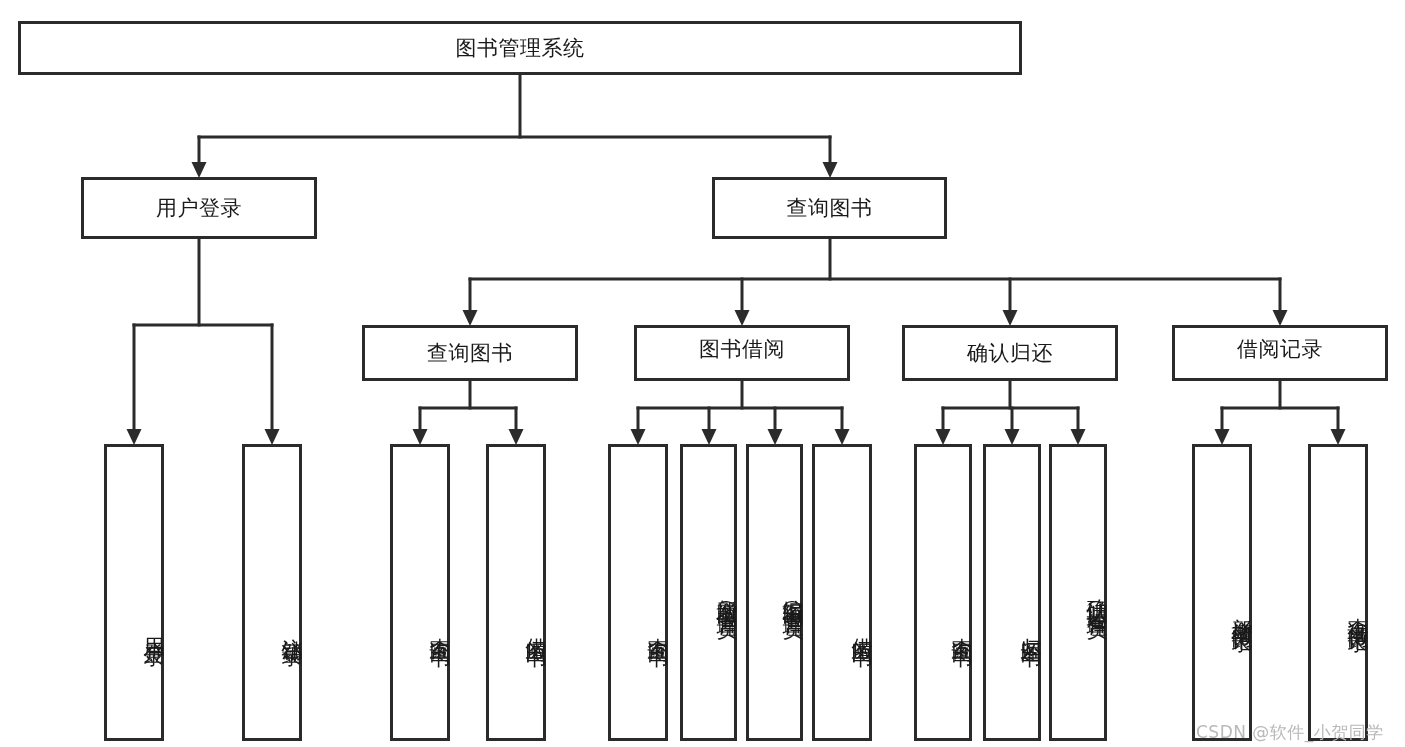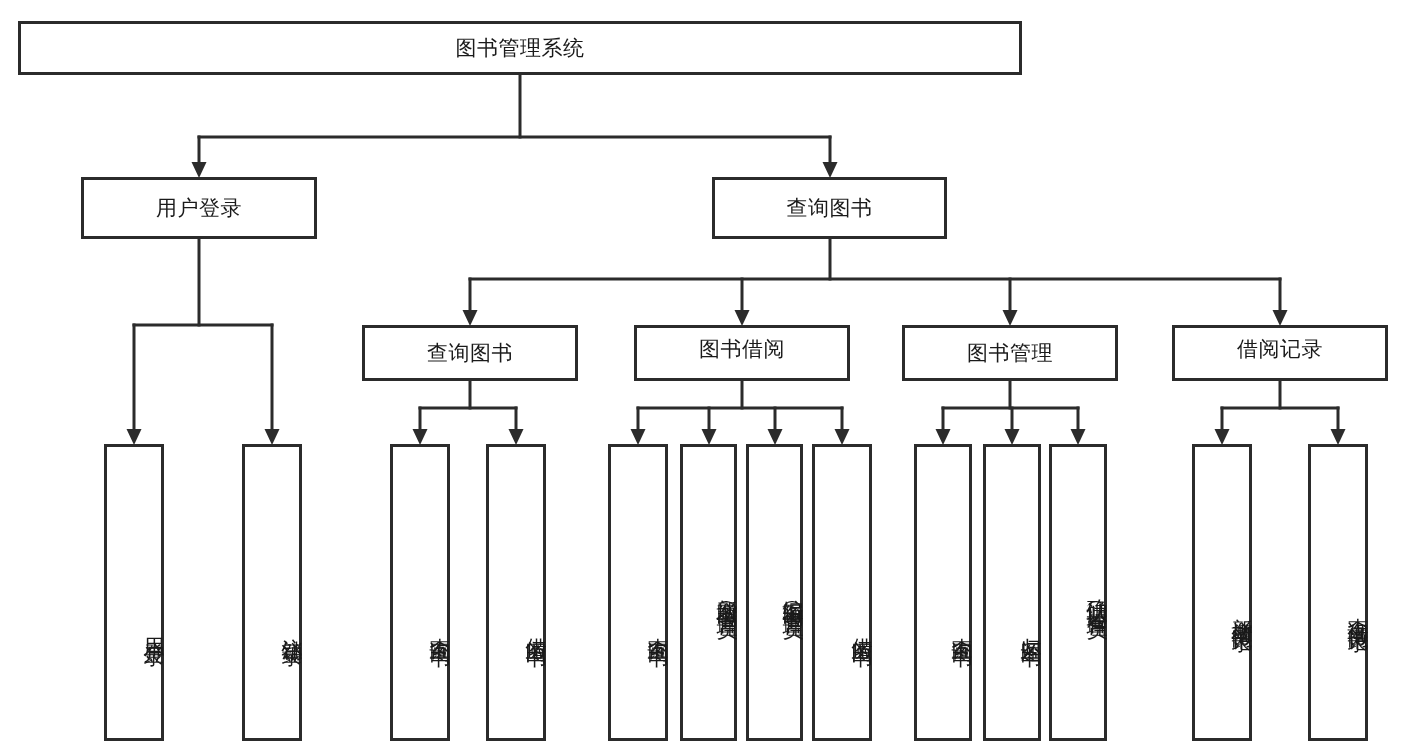--- a/index.html
+++ b/index.html
@@ -161,31 +161,32 @@
         <rect x="1309.5" y="438.5" width="57" height="294" class="node-box"></rect>
       </g>
   </svg>
 
   <div id="labels-layer">
       <div class="node-label-h" style="left: 18px; top: 14px; width: 1004px; height: 54px;">图书管理系统</div>
       <div class="node-label-h" style="left: 81px; top: 170px; width: 236px; height: 62px;">用户登录</div>
       <div class="node-label-h" style="left: 712px; top: 170px; width: 235px; height: 62px;">查询图书</div>
       <div class="node-label-h" style="left: 362px; top: 318px; width: 216px; height: 56px;">查询图书</div>
       <div class="node-label-h" style="left: 634px; top: 318px; width: 216px; height: 48px;">图书借阅</div>
-      <div class="node-label-h" style="left: 902px; top: 318px; width: 216px; height: 56px;">图书管理</div>
+      <div class="node-label-h" style="left: 902px; top: 318px; width: 216px; height: 56px;">确认归还</div>
       <div class="node-label-h" style="left: 1172px; top: 318px; width: 216px; height: 49px;">借阅记录</div>
       <div class="node-label-v" style="left: 104px; top: 437px; width: 60px; height: 297px; padding-top: 68px; box-sizing: border-box;">用户登录</div>
       <div class="node-label-v" style="left: 242px; top: 437px; width: 60px; height: 297px; padding-top: 68px; box-sizing: border-box;">注销登录</div>
       <div class="node-label-v" style="left: 390px; top: 437px; width: 60px; height: 297px; padding-top: 68px; box-sizing: border-box;">查询图书</div>
       <div class="node-label-v" style="left: 486px; top: 437px; width: 60px; height: 297px; padding-top: 68px; box-sizing: border-box;">借阅图书</div>
       <div class="node-label-v" style="left: 608px; top: 437px; width: 60px; height: 297px; padding-top: 68px; box-sizing: border-box;">查询图书</div>
       <div class="node-label-v" style="left: 680px; top: 437px; width: 57px; height: 297px; padding-top: 6px; box-sizing: border-box;">新增图书（管理员）</div>
       <div class="node-label-v" style="left: 746px; top: 437px; width: 57px; height: 297px; padding-top: 6px; box-sizing: border-box;">编辑图书（管理员）</div>
       <div class="node-label-v" style="left: 812px; top: 437px; width: 60px; height: 297px; padding-top: 68px; box-sizing: border-box;">借阅图书</div>
       <div class="node-label-v" style="left: 914px; top: 437px; width: 58px; height: 297px; padding-top: 68px; box-sizing: border-box;">查询图书</div>
       <div class="node-label-v" style="left: 983px; top: 437px; width: 58px; height: 297px; padding-top: 68px; box-sizing: border-box;">归还图书</div>
       <div class="node-label-v" style="left: 1049px; top: 437px; width: 58px; height: 297px; padding-top: 6px; box-sizing: border-box;">确认归还（管理员）</div>
       <div class="node-label-v" style="left: 1192px; top: 437px; width: 60px; height: 297px; padding-top: 34px; box-sizing: border-box;">新增借阅记录</div>
       <div class="node-label-v" style="left: 1308px; top: 437px; width: 60px; height: 297px; padding-top: 34px; box-sizing: border-box;">查询借阅记录</div>
     </div>
 
+  <div class="watermark" style="left:1196px; top:714px;">CSDN @软件_小贺同学</div>
 
 </div>
 
 </body></html>

